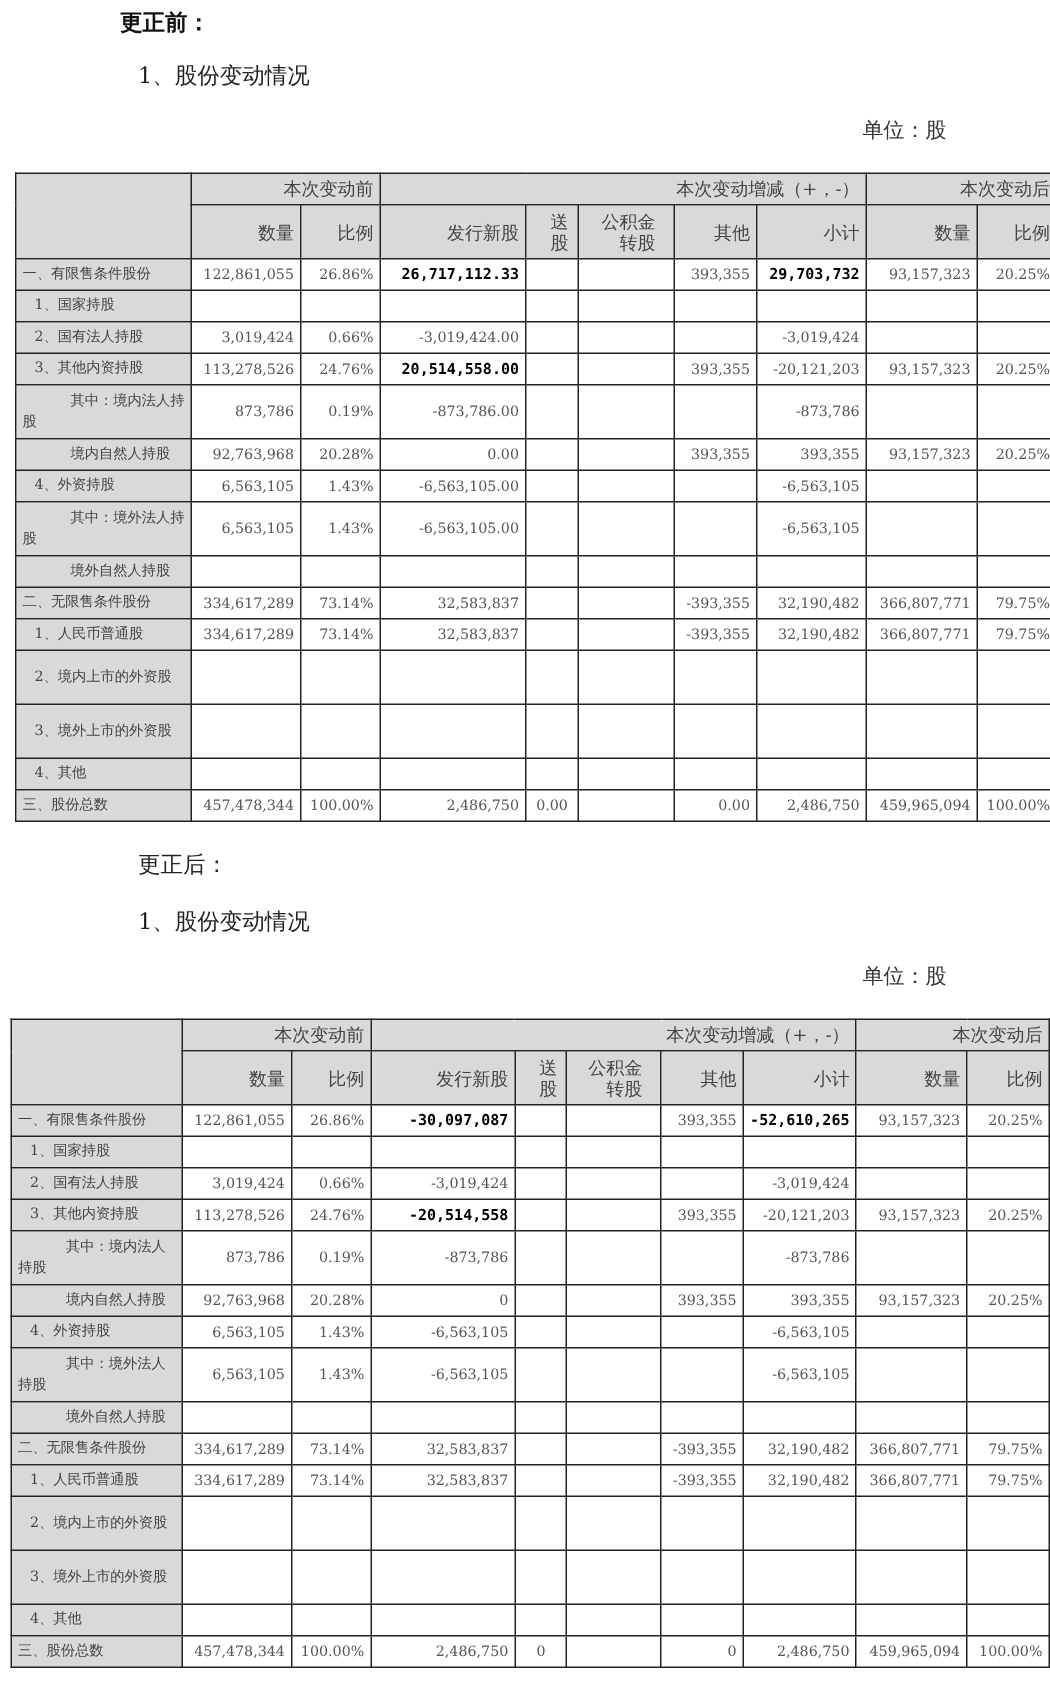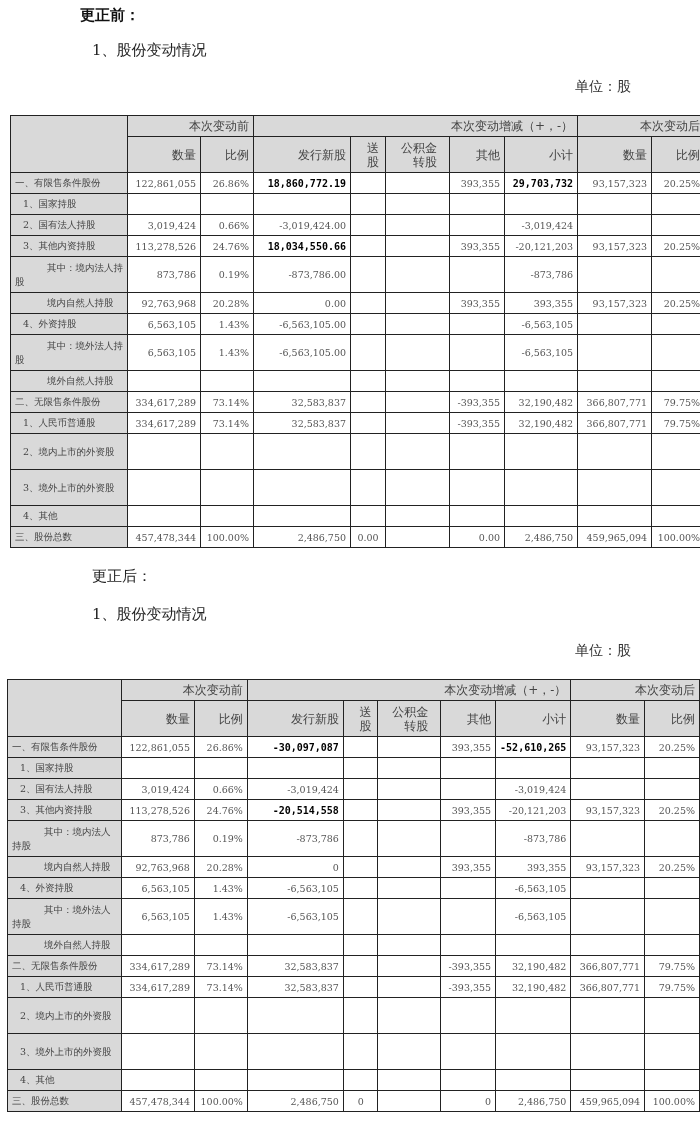--- a/index.html
+++ b/index.html
@@ -63,21 +63,21 @@
         <td class="hdr" style="padding:0 12px;">公积金转股</td>
         <td class="hdr">其他</td>
         <td class="hdr">小计</td>
         <td class="hdr">数量</td>
         <td class="hdr">比例</td>
       </tr>
       <tr style="height:21px">
         <td class="lbl ">一、有限售条件股份</td>
         <td class="num">122,861,055</td>
         <td class="num">26.86%</td>
-        <td class="num b">18,860,772.19</td>
+        <td class="num b">26,717,112.33</td>
         <td class="ctr"></td>
         <td class="num"></td>
         <td class="num">393,355</td>
         <td class="num b">29,703,732</td>
         <td class="num">93,157,323</td>
         <td class="num">20.25%</td>
       </tr>
       <tr style="height:21px">
         <td class="lbl ind1">1、国家持股</td>
         <td class="num"></td>
@@ -99,21 +99,21 @@
         <td class="num"></td>
         <td class="num"></td>
         <td class="num">-3,019,424</td>
         <td class="num"></td>
         <td class="num"></td>
       </tr>
       <tr style="height:21px">
         <td class="lbl ind1">3、其他内资持股</td>
         <td class="num">113,278,526</td>
         <td class="num">24.76%</td>
-        <td class="num b">18,034,550.66</td>
+        <td class="num b">20,514,558.00</td>
         <td class="ctr"></td>
         <td class="num"></td>
         <td class="num">393,355</td>
         <td class="num">-20,121,203</td>
         <td class="num">93,157,323</td>
         <td class="num">20.25%</td>
       </tr>
       <tr style="height:36px">
         <td class="lbl ind2">其中：境内法人持股</td>
         <td class="num">873,786</td>

